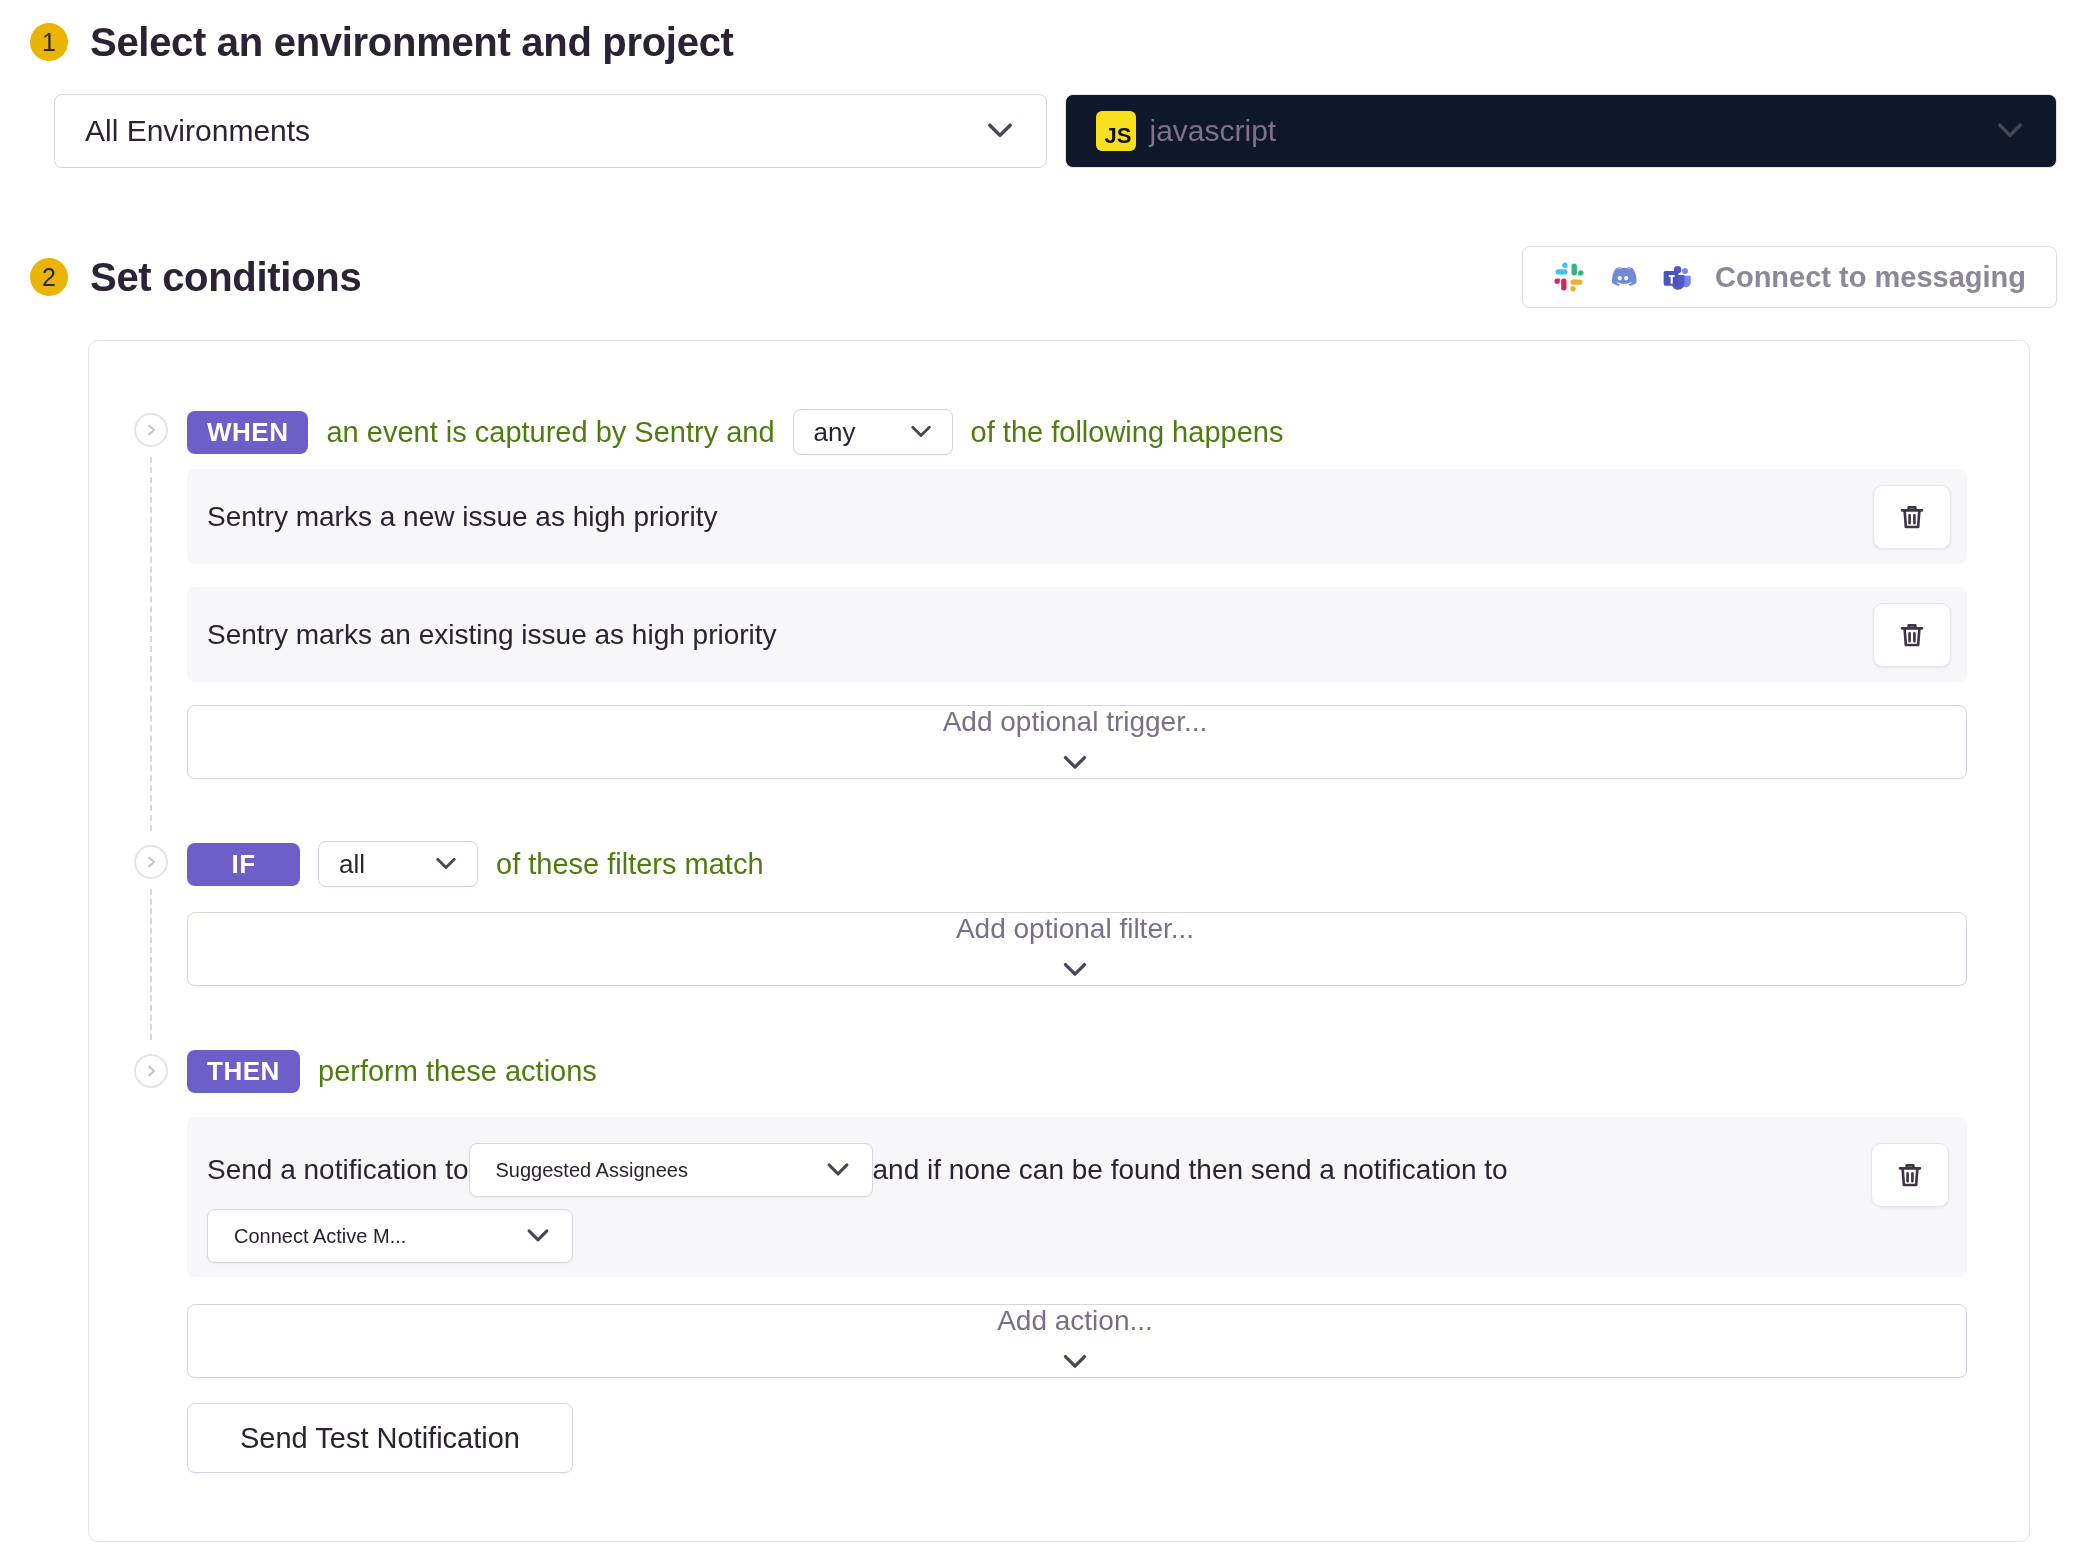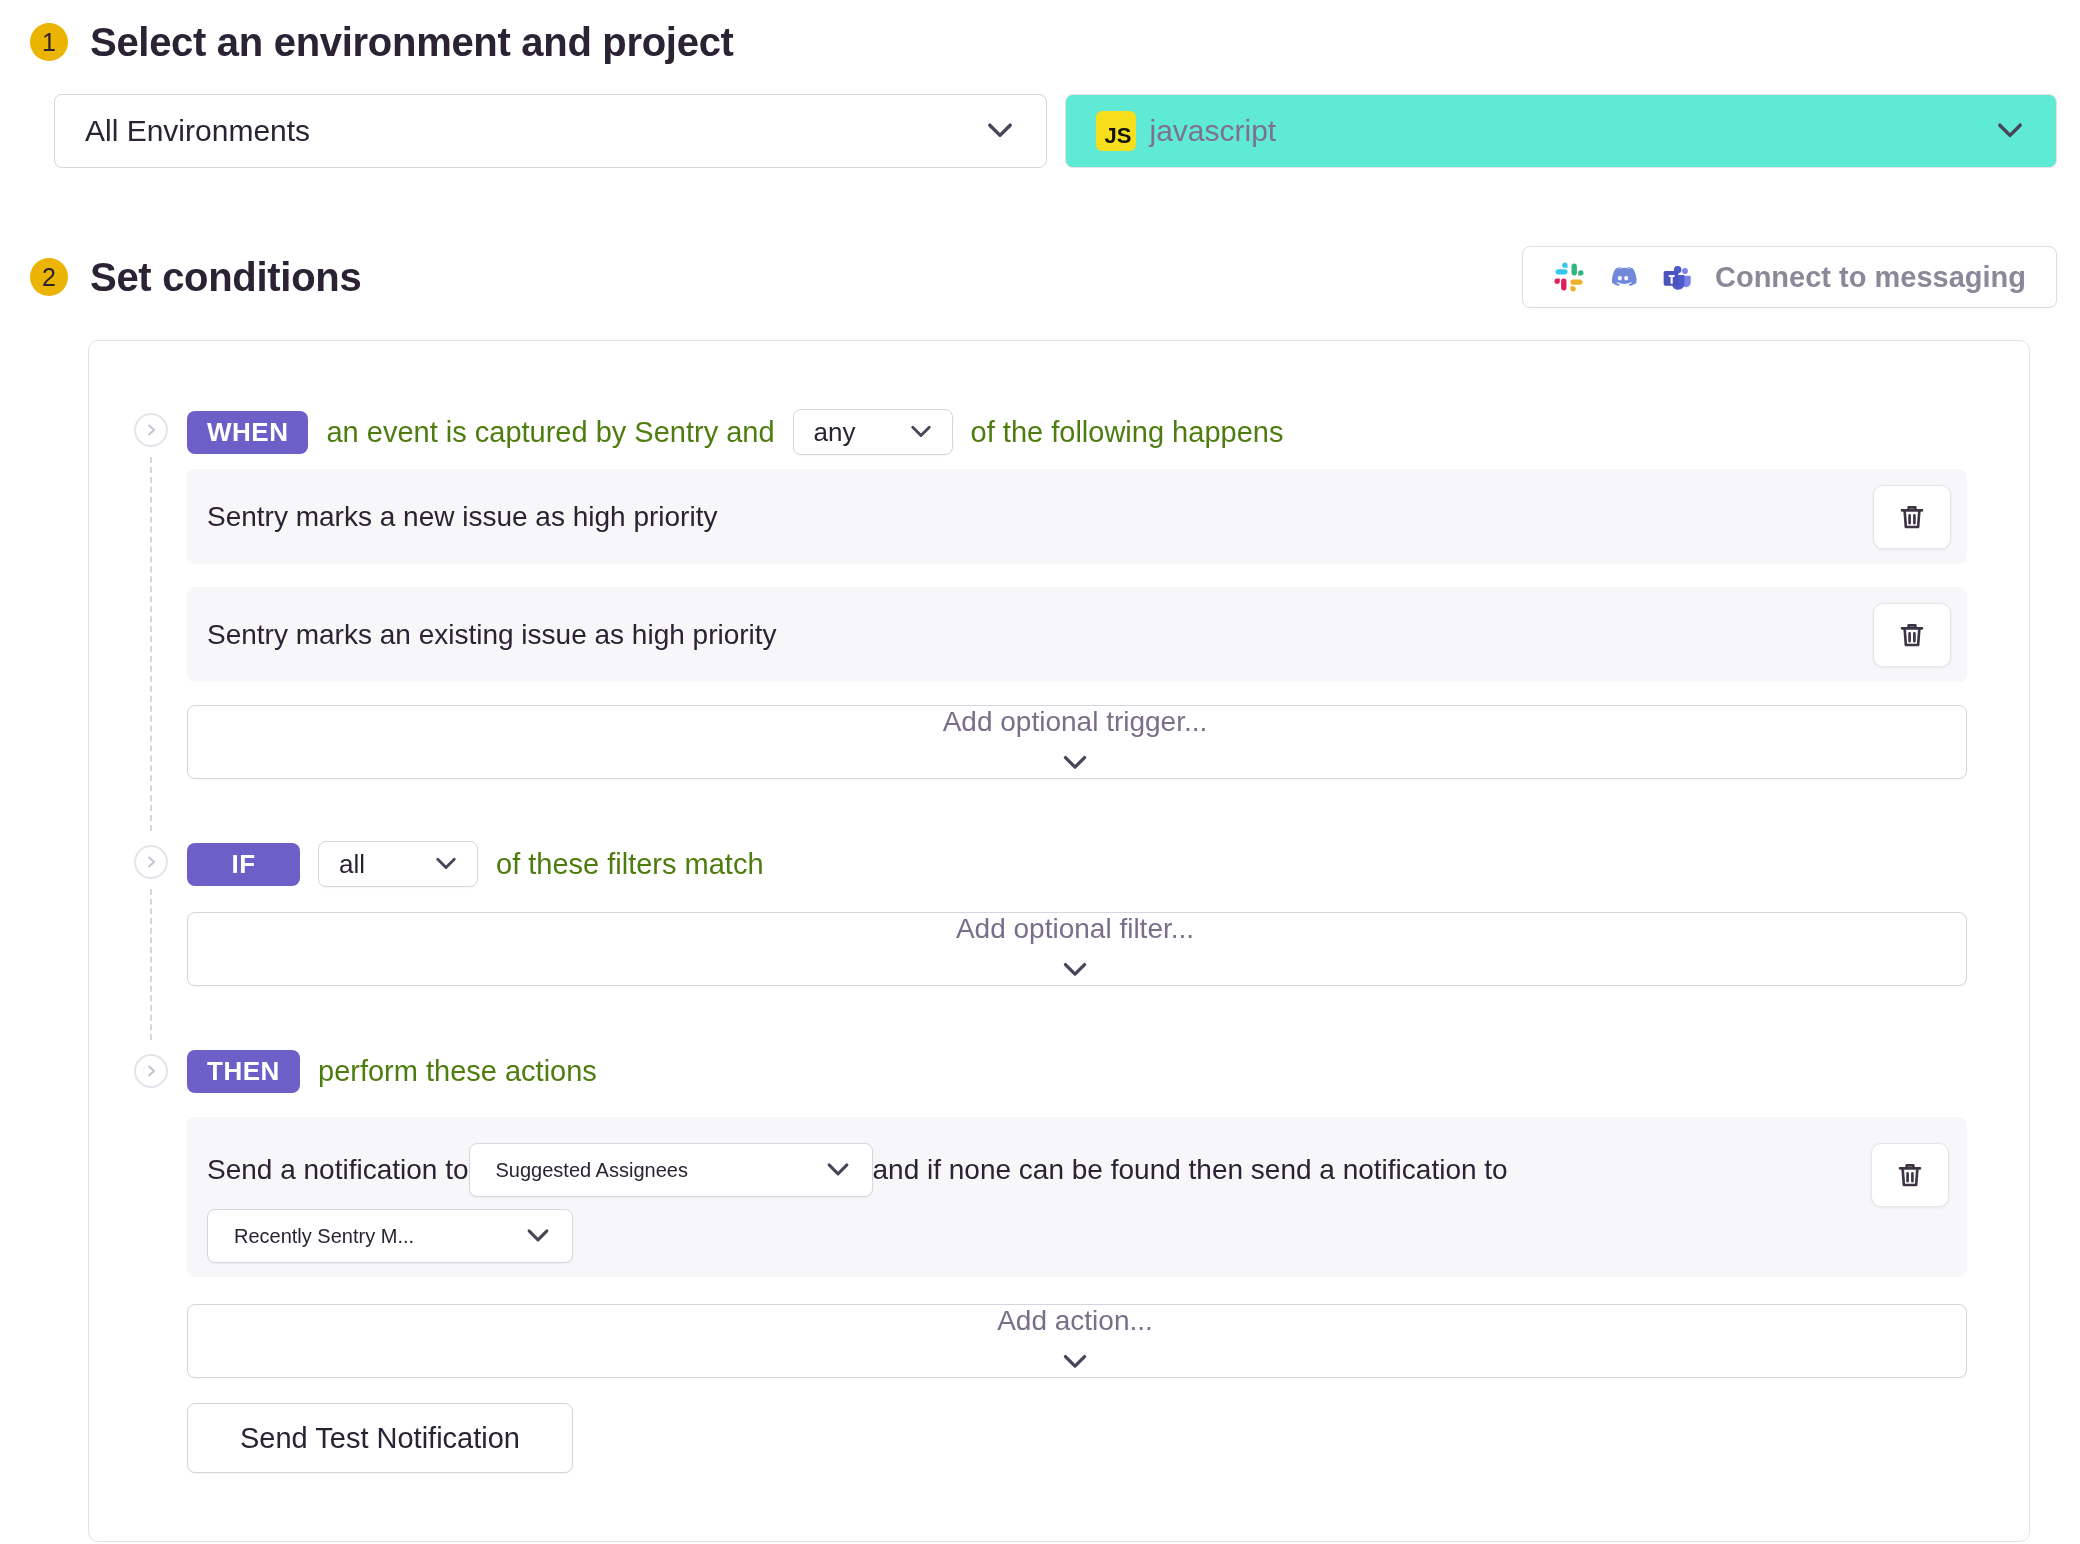--- a/index.html
+++ b/index.html
@@ -21,21 +21,21 @@
   .step-title { font-size:40px; font-weight:700; letter-spacing:-0.3px; }
   .header-row { display:flex; align-items:center; justify-content:space-between; }
 
   
   .env-row { display:flex; gap:18px; margin-top:28px; margin-left:24px; }
   .big-select {
     flex:1; height:74px; border-radius:8px; display:flex; align-items:center;
     padding:0 30px; font-size:30px; cursor:pointer;
   }
   .big-select.white { background:#fff; border:1px solid #D8D3DE; color:#2B2233; }
-  .big-select.gray  { background:#5eead4; border:1px solid #E4E1E8; color:#80708F; }
+  .big-select.gray  { background:#0f172a; border:1px solid #E4E1E8; color:#80708F; }
   .big-select .spacer { flex:1; }
   .js-badge {
     width:40px; height:40px; background:#F7DF1E; border-radius:6px;
     display:flex; align-items:flex-end; justify-content:flex-end;
     font-size:22px; font-weight:700; color:#111; padding:0 4px 2px 0; margin-right:14px;
   }
 
   
   .connect-btn {
     height:62px; border:1px solid #E0DCE5; border-radius:8px; background:#fff;
@@ -279,21 +279,21 @@
           <span class="action-text">Send a notification to</span>
           <span class="inline-select w1">
             <span>Suggested Assignees</span>
             <svg viewBox="0 0 22 22" width="28" height="28">
                 <use href="#chev-down"></use>
               </svg>
           </span>
           <span class="action-text">and if none can be found then send a notification to</span>
         </div>
         <span class="inline-select w2">
-          <span>Recently Sentry M...</span>
+          <span>Connect Active M...</span>
           <svg viewBox="0 0 22 22" width="28" height="28">
               <use href="#chev-down"></use>
             </svg>
         </span>
         <button class="trash-btn">
           <svg viewBox="0 0 24 24" width="32" height="32">
               <use href="#trash"></use>
             </svg>
         </button>
       </div>

